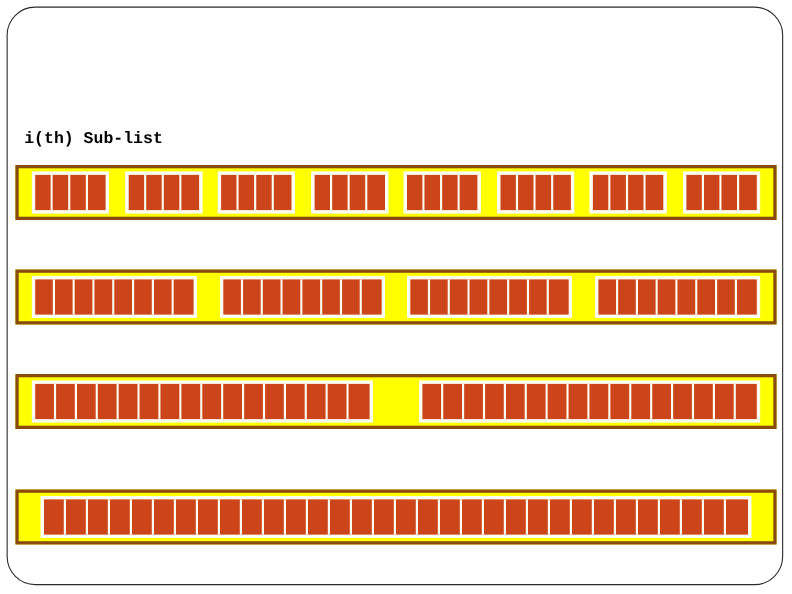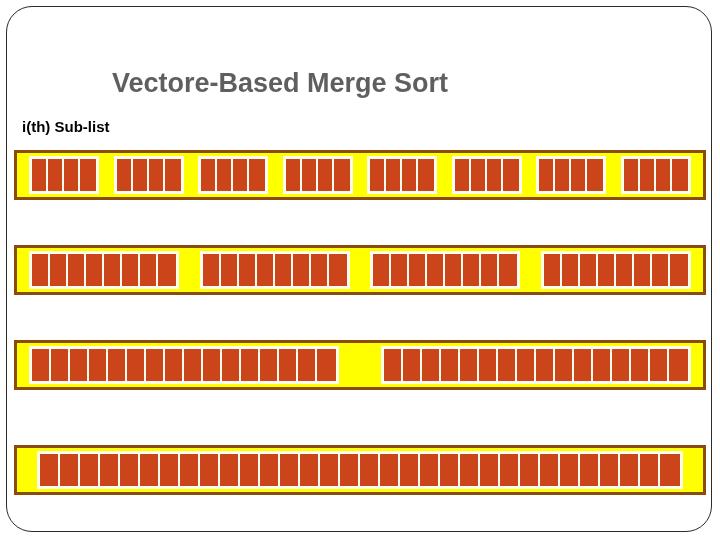--- a/index.html
+++ b/index.html
@@ -41,21 +41,21 @@
     font-size: 27px;
     font-weight: bold;
     color: #5f5f5f;
     letter-spacing: 0px;
     white-space: nowrap;
   }
   #sublist-label {
     position: absolute;
     left: 22px;
     top: 118px;
-    font-family: Liberation Sans, sans-serif;
+    font-family: Liberation Mono, monospace;
     font-size: 15px;
     font-weight: bold;
     color: #000000;
     white-space: nowrap;
   }
   .rowbar {
     position: absolute;
     left: 14px;
     width: 692px;
     height: 50px;
@@ -98,21 +98,20 @@
   #row-3 .group { margin: 0 4px; }
   #row-3 .cell  { width: 17px; }
 </style>
 </head>
 <body>
 
 <div id="slide">
 
   <div id="slide-frame"></div>
 
-  <div id="title">Vectore-Based Merge Sort</div>
 
   <div id="sublist-label">i(th) Sub-list</div>
 
   <div class="rowbar space-between" id="row-0" style="padding-left: 8px; padding-right: 8px;">
       <div class="group">
         <div class="cell" style="width: 16px;"></div>
         <div class="cell" style="width: 16px;"></div>
         <div class="cell" style="width: 16px;"></div>
         <div class="cell" style="width: 16px;"></div>
       </div>

